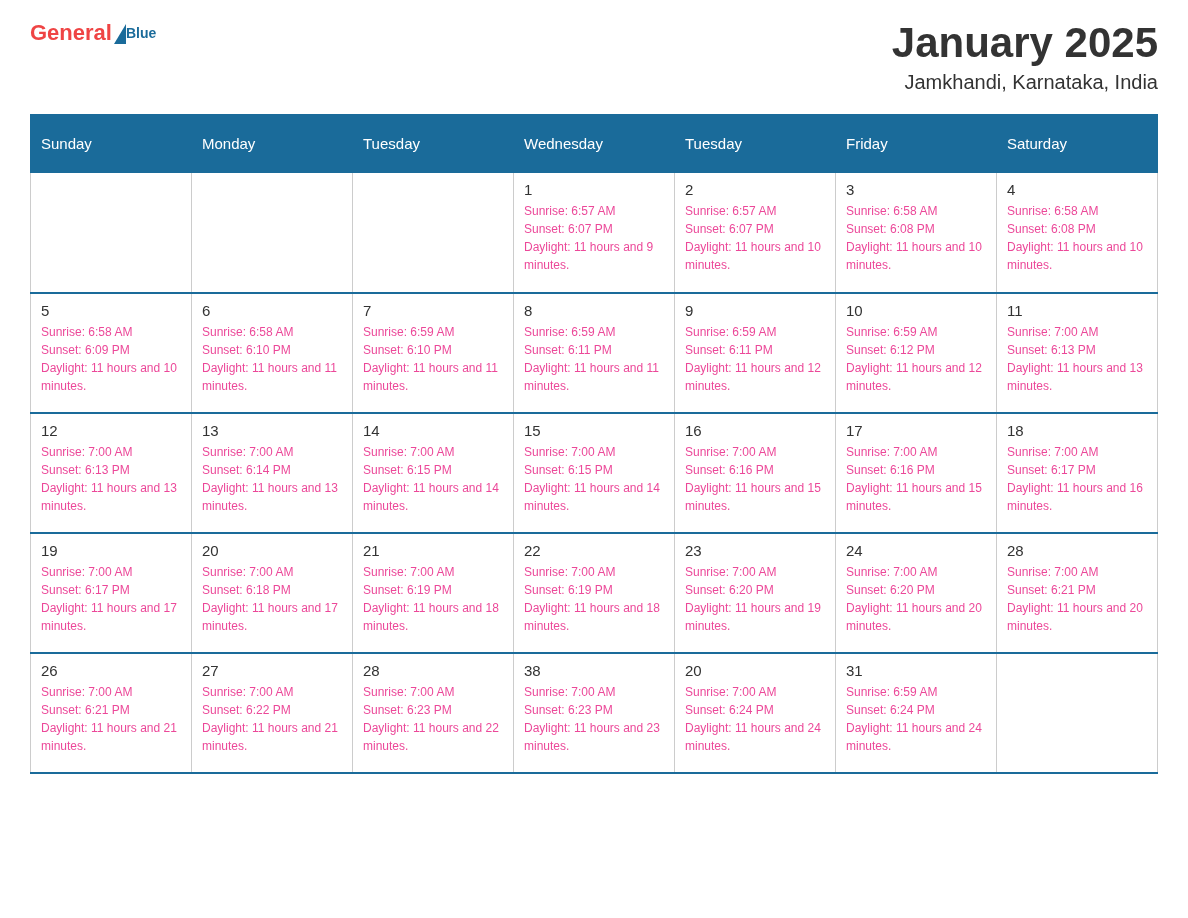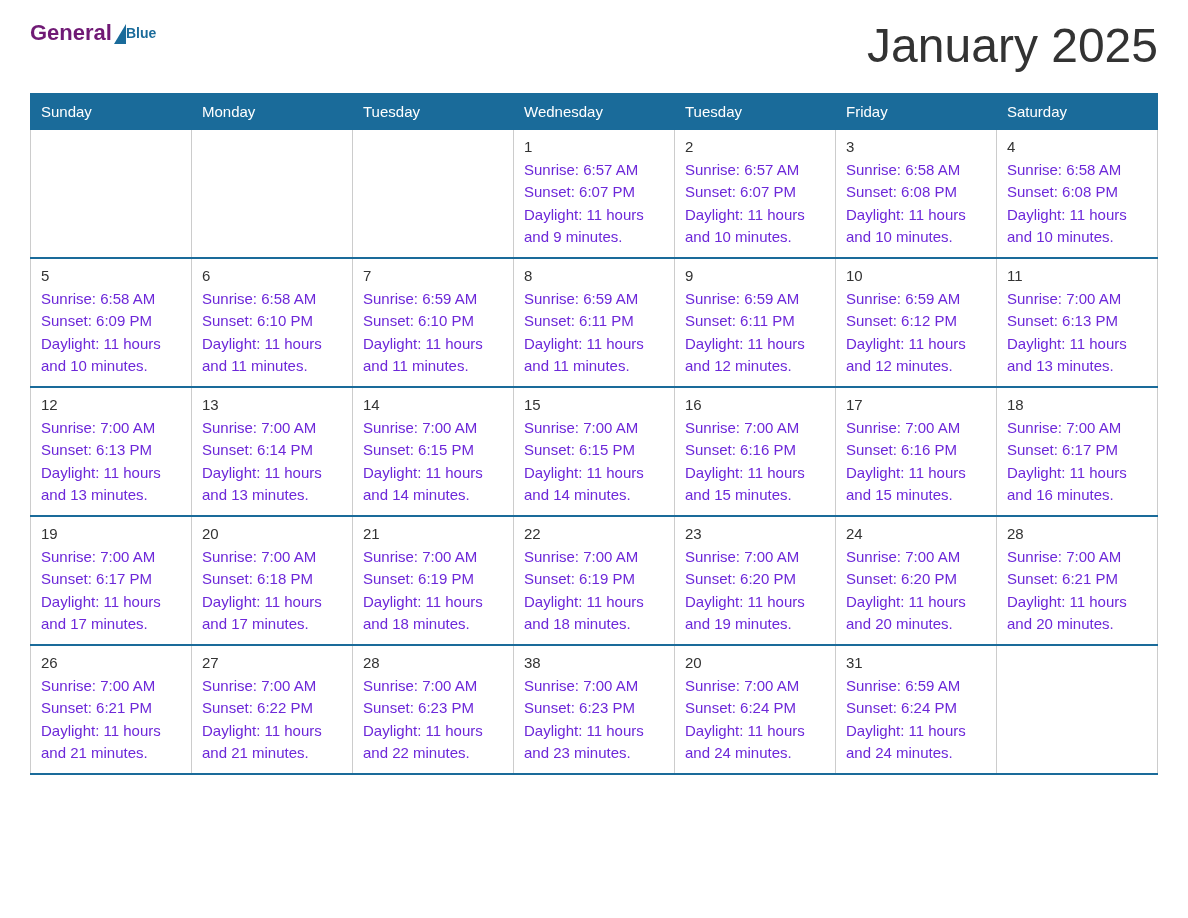--- a/index.html
+++ b/index.html
@@ -18,43 +18,43 @@
       margin-bottom: 20px;
     }
     .logo {
       display: flex;
       align-items: center;
       gap: 0;
     }
     .logo-text-general {
       font-size: 22px;
       font-weight: bold;
-      color: #701a75;
+      color: #ef4444;
     }
     .logo-triangle {
       width: 0;
       height: 0;
       border-left: 12px solid transparent;
       border-right: 0px solid transparent;
       border-bottom: 20px solid #1a6b9a;
       display: inline-block;
       margin-left: 2px;
       margin-bottom: -2px;
     }
     .logo-blue {
       font-size: 14px;
       font-weight: bold;
       color: #1a6b9a;
     }
     .title-block {
       text-align: right;
     }
     .title-block h1 {
-      font-size: 48px;
-      font-weight: normal;
+      font-size: 42px;
+      font-weight: bold;
       color: #333;
       line-height: 1.1;
     }
     .title-block h2 {
       font-size: 20px;
       font-weight: normal;
       color: #333;
       margin-top: 5px;
     }
     .calendar-table {
@@ -62,21 +62,21 @@
       border-collapse: collapse;
       table-layout: fixed;
     }
     .calendar-table thead tr {
       background-color: #1a6b9a;
     }
     .calendar-table thead th {
       color: #fff;
       font-size: 15px;
       font-weight: normal;
-      padding: 9px 10px;
+      padding: 20px 10px;
       text-align: left;
       border: 1px solid #1a6b9a;
     }
     .calendar-table tbody tr {
       border-bottom: 2px solid #1a6b9a;
     }
     .calendar-table tbody td {
       vertical-align: top;
       padding: 8px 10px;
       font-size: 12px;
@@ -84,40 +84,41 @@
       border: 1px solid #ccc;
       height: 120px;
     }
     .day-number {
       font-size: 15px;
       font-weight: normal;
       color: #333;
       margin-bottom: 4px;
     }
     .day-info {
-      font-size: 15px;
+      font-size: 12px;
       line-height: 1.5;
-      color: #6d28d9;
+      color: #ec4899;
     }
     .empty-cell {
       background: #fff;
     }
   </style>
 </head>
 <body>
 
 <div class="header">
   <div class="logo">
     <span class="logo-text-general">General</span>
     <span class="logo-triangle"></span>
     <br>
     <span class="logo-blue">Blue</span>
   </div>
   <div class="title-block">
     <h1>January 2025</h1>
+    <h2>Jamkhandi, Karnataka, India</h2>
   </div>
 </div>
 
 <table class="calendar-table">
   <thead>
     <tr>
     <th>Sunday</th>
         <th>Monday</th>
         <th>Tuesday</th>
         <th>Wednesday</th>

